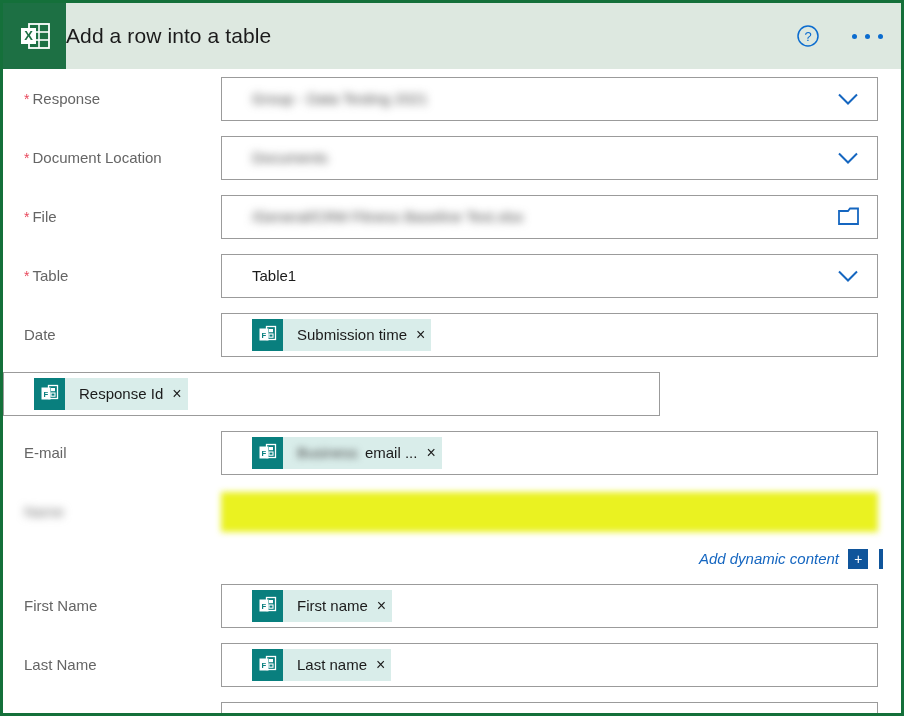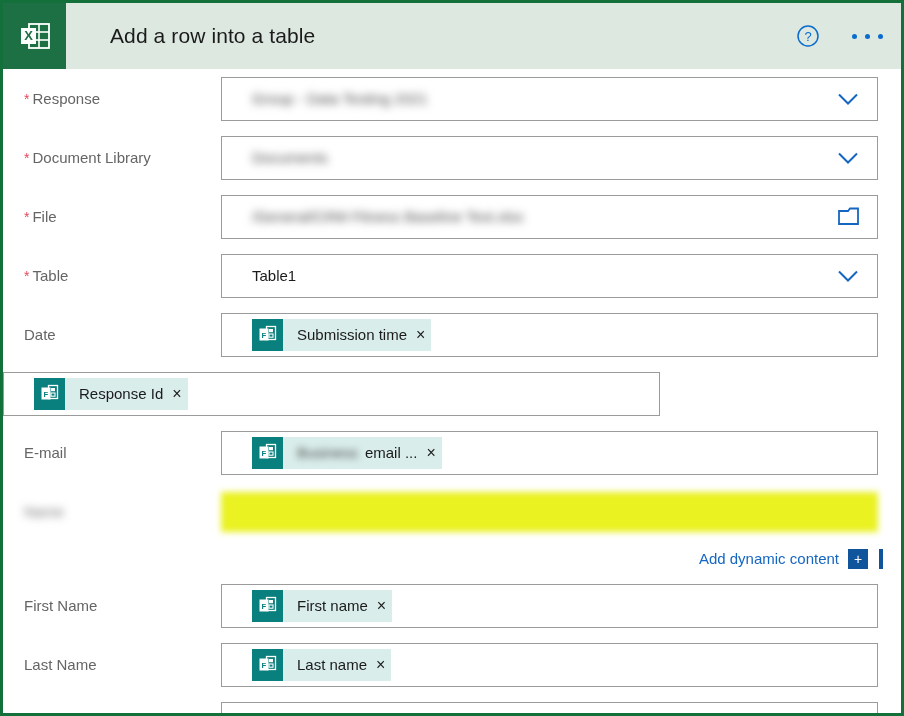--- a/index.html
+++ b/index.html
@@ -27,21 +27,20 @@
     display: flex;
     align-items: center;
   }
   .app-icon {
     width: 63px; height: 66px;
     background: #1d7044;
     display: flex; align-items: center; justify-content: center;
     flex: 0 0 auto;
   }
   .header-title {
-    margin-left: 44px;
     font-size: 21px;
     color: #1b1b1b;
     letter-spacing: .1px;
     white-space: nowrap;
   }
   .header-actions {
     position: absolute;
     right: 16px; top: 0; height: 66px;
     display: flex; align-items: center; gap: 30px;
   }
@@ -150,20 +149,21 @@
   }
 
   
   .adc-row {
     height: 35px;
     display: flex;
     align-items: center;
     justify-content: flex-end;
     padding-right: 18px;
     gap: 9px;
+    font-style: italic;
   }
   .adc-link {
     font-size: 15px;
     color: #1566c0;
     cursor: pointer;
     white-space: nowrap;
   }
   .adc-plus {
     width: 20px; height: 20px;
     background: #10559b;
@@ -223,21 +223,21 @@
         <span class="blur">Group - Data Testing 2021</span>
         <svg class="chev" viewBox="0 0 22 13">
           <polyline points="2,2 11,11 20,2" fill="none" stroke="#1566c0" stroke-width="2"></polyline>
         </svg>
       </div>
     </div>
 
     <div class="row">
       <div class="label">
         <span class="req">*</span>
-        <span>Document Library</span>
+        <span>Document Location</span>
       </div>
       <div class="field">
         <span class="blur">Documents</span>
         <svg class="chev" viewBox="0 0 22 13">
           <polyline points="2,2 11,11 20,2" fill="none" stroke="#1566c0" stroke-width="2"></polyline>
         </svg>
       </div>
     </div>
 
     <div class="row">

